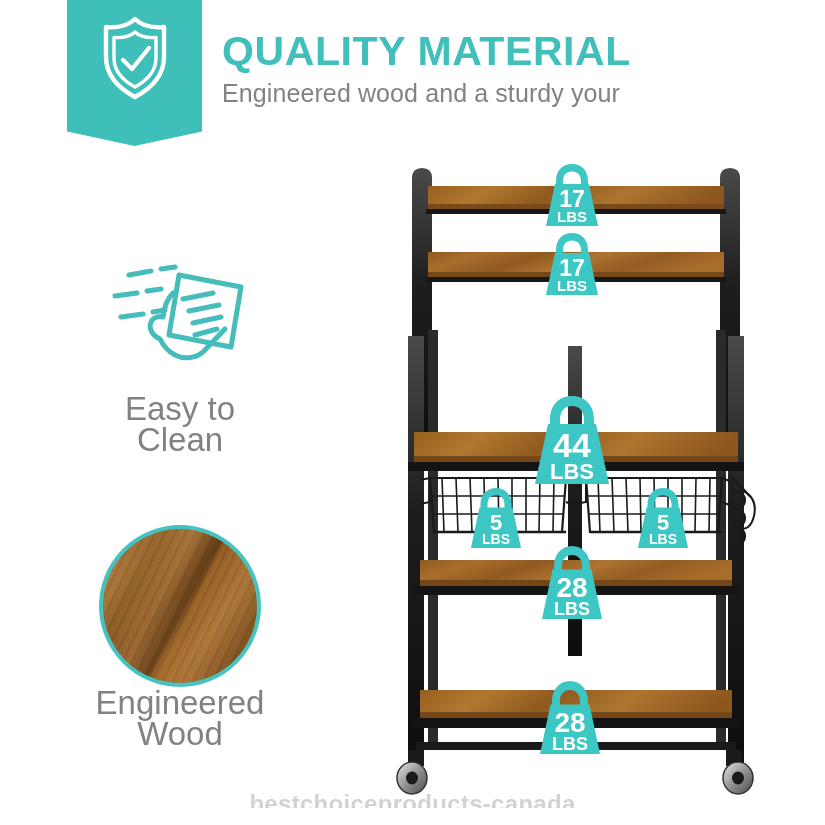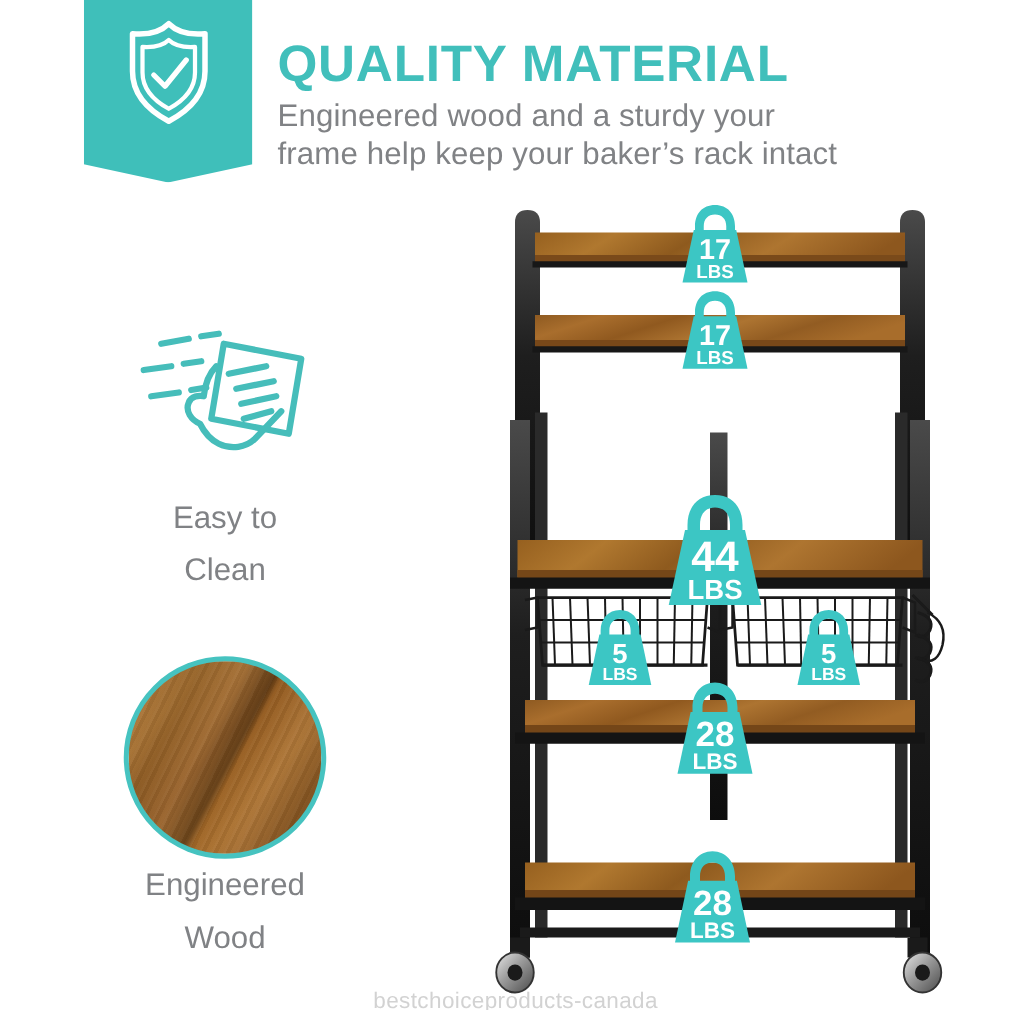--- a/index.html
+++ b/index.html
@@ -40,21 +40,21 @@
     color:#808285;
     font-size:25px;
     line-height:30px;
     margin-top:4px;
     letter-spacing:0.1px;
   }
 
   
   .feature{position:absolute;text-align:center;}
   .feature-label{
-    color:#808285;font-size:25px;line-height:42px;white-space:pre-line;
+    color:#808285;font-size:33px;line-height:31px;white-space:pre-line;
   }
   .feat-clean{left:60px;top:255px;width:240px;}
   .feat-clean .icon-wrap{height:120px;display:flex;align-items:center;justify-content:center;}
   .feat-clean .feature-label{margin-top:18px;}
 
   .feat-wood{left:60px;top:525px;width:240px;}
   .wood-circle{
     width:162px;height:162px;border-radius:50%;
     margin:0 auto;
     border:4px solid #46C3C0;
@@ -90,43 +90,43 @@
   .badge .blbs{
     fill:#ffffff;font-family:"Liberation Sans",sans-serif;font-weight:bold;
     text-anchor:middle;
   }
 
   
   .watermark{
     position:absolute;left:0;right:0;top:790px;
     text-align:center;
     color:#D2D2D2;
-    font-size:18px;
+    font-size:24px;
     letter-spacing:0.3px;
+    font-weight:bold;
   }
 </style>
 </head>
 <body>
 
 <div id="stage">
 
   <div class="banner">
     <div class="banner-shape"></div>
     <svg class="banner-icon" viewBox="0 0 74 86">
       <path d="M37 4 C30 11 19 13 8 12 L8 42 C8 62 22 74 37 82 C52 74 66 62 66 42 L66 12 C55 13 44 11 37 4 Z" fill="none" stroke="#ffffff" stroke-width="4.4" stroke-linejoin="round"></path>
       <path d="M37 17 C32 22 24 23 16 22.5 L16 43 C16 57 26 66 37 72 C48 66 58 57 58 43 L58 22.5 C50 23 42 22 37 17 Z" fill="none" stroke="#ffffff" stroke-width="3.4" stroke-linejoin="round"></path>
       <path d="M25 45 L34 54 L51 33" fill="none" stroke="#ffffff" stroke-width="4.2" stroke-linecap="round" stroke-linejoin="round"></path>
     </svg>
   </div>
 
   <div class="head-text">
     <div class="head-title">QUALITY MATERIAL</div>
     <div class="head-sub">
       <div>Engineered wood and a sturdy your</div>
-      <div>frame help keep your baker’s rack intact</div>
     </div>
   </div>
 
   <div class="feature feat-clean">
     <div class="icon-wrap">
       <svg width="150" height="112" viewBox="0 0 150 112">
         <g fill="none" stroke="#46BDBA" stroke-width="5" stroke-linecap="round" stroke-linejoin="round">
 
           <line x1="24" y1="16" x2="46" y2="12"></line>
           <line x1="56" y1="10" x2="70" y2="8"></line>

